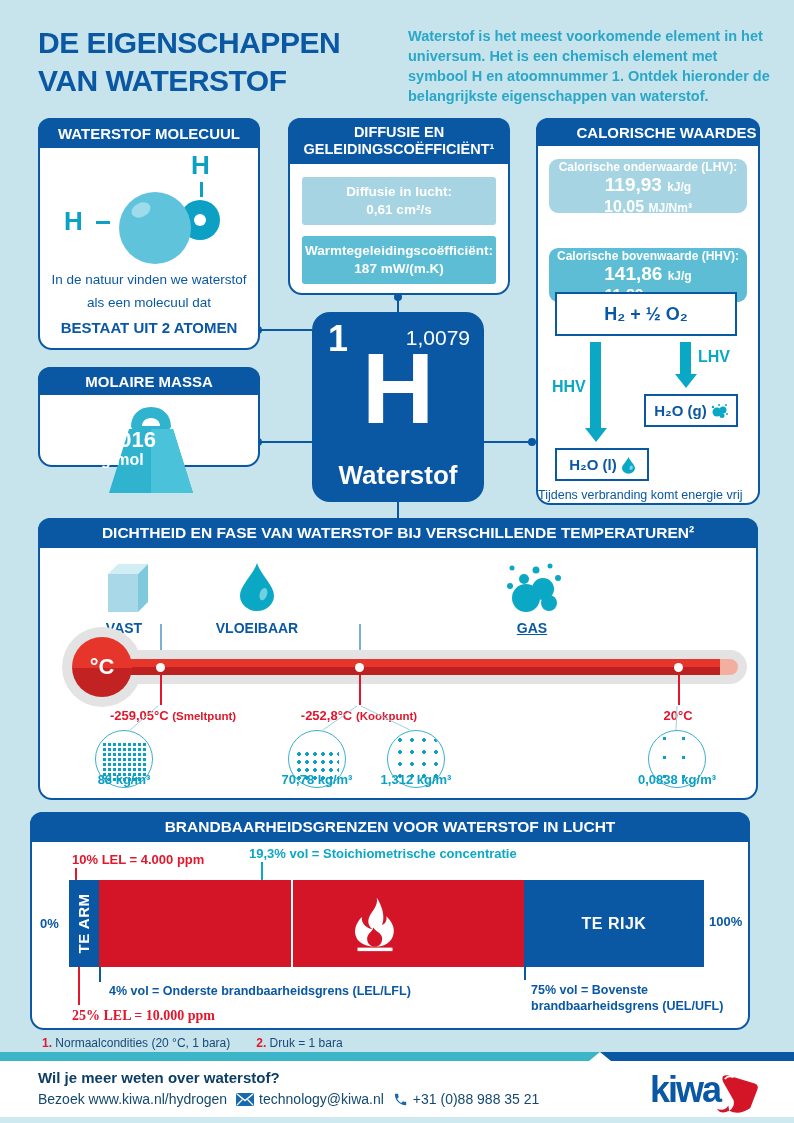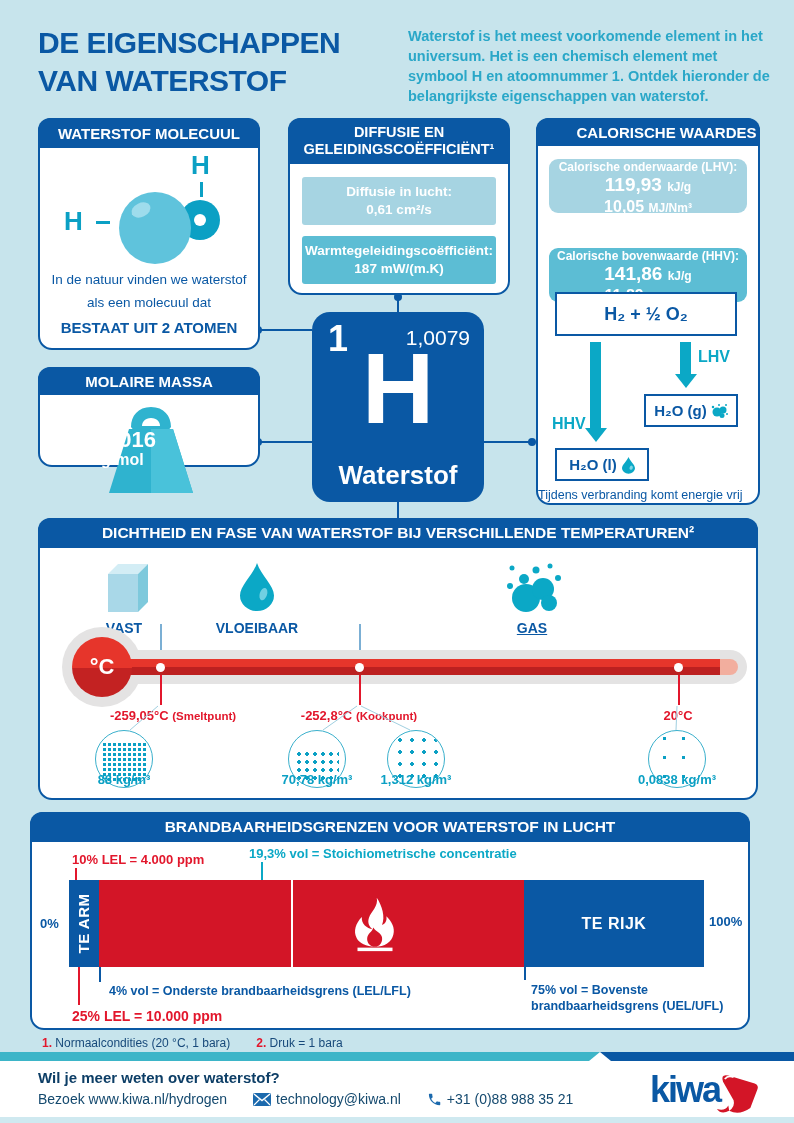--- a/index.html
+++ b/index.html
@@ -112,21 +112,21 @@
 
   
   .footnotes { left:42px; top:1036px; font-size:12px; color:#17497a; display:flex; gap:26px; }
   .footnotes b { color:#e2172c; }
   .stripe-teal { left:0; top:1052px; width:600px; height:9px; background:#3db5c8; }
   .stripe-blue { left:600px; top:1052px; width:194px; height:9px; background:#0a58a4; }
   .stripe-notch { left:589px; top:1052px; width:0; height:0; border-left:11px solid transparent;
     border-right:11px solid transparent; border-bottom:9px solid #fff; }
   .footer-white { left:0; top:1061px; width:794px; height:56px; background:#fff; }
   .footer-heading { left:38px; top:1069px; font-size:15px; font-weight:bold; color:#0d3e66; }
-  .footer-line { left:38px; top:1091px; display:flex; align-items:center; gap:26px; font-size:14px; color:#14496e; }
+  .footer-line { left:38px; top:1091px; display:flex; align-items:center; gap:9px; font-size:14px; color:#14496e; }
   .footer-line .item { display:flex; align-items:center; gap:5px; }
   .bottom-strip { left:0; top:1117px; width:794px; height:6px; background:#cfe9f0; }
   .kiwa-logo { left:650px; top:1070px; display:flex; align-items:flex-start; }
   .kiwa-text { font-size:36px; font-weight:bold; color:#0a58a4; letter-spacing:-2px; line-height:40px; }
 
   svg { display:block; }
 </style>
 </head>
 <body>
 
@@ -186,21 +186,21 @@
     </div>
     <div class="cal-pill medium pill" style="top:104px;height:54px;margin-top:24px;">
       <div class="lbl">Calorische bovenwaarde (HHV):</div>
       <div class="big"><span>141,86</span> <small>kJ/g</small></div>
       <div class="mid"><span>11,89</span> <small>MJ/Nm³</small></div>
     </div>
     <div class="eq-box" style="left:17px;top:172px;width:182px;height:44px;font-size:18px;">H₂ + ½ O₂</div>
 
     <div class="arrow-teal" style="left:52px;top:222px;width:11px;height:86px;"></div>
     <div class="arrow-head" style="left:47px;top:308px;"></div>
-    <div class="arrow-lbl" style="left:14px;top:258px;margin-top:37px;">HHV</div>
+    <div class="arrow-lbl" style="left:14px;top:258px;">HHV</div>
 
     <div class="arrow-teal" style="left:142px;top:222px;width:11px;height:32px;"></div>
     <div class="arrow-head" style="left:137px;top:254px;"></div>
     <div class="arrow-lbl" style="left:160px;top:228px;">LHV</div>
 
     <div class="eq-box" style="left:106px;top:274px;width:94px;height:33px;font-size:15px;gap:3px;">
       <span>H₂O (g)</span>
       <svg width="18" height="16" viewBox="0 0 36 32">
         <circle cx="14" cy="18" r="9" fill="#0ba8c6"></circle>
           <circle cx="26" cy="14" r="7" fill="#0ba8c6"></circle>
@@ -348,21 +348,21 @@
         </svg>
       </div>
       <div class="seg-rich">
         <span class="rich-txt">TE RIJK</span>
       </div>
     </div>
 
     <div class="tick-blue" style="left:67px;top:153px;height:15px;"></div>
     <div class="abs flam-lbl-blue" style="left:77px;top:170px;font-size:12.5px;">4% vol = Onderste brandbaarheidsgrens (LEL/LFL)</div>
     <div class="tick-red" style="left:46px;top:153px;height:38px;"></div>
-    <div class="abs flam-lbl-red" style="left:40px;top:194px;font-size:14px;">25% LEL = 10.000 ppm</div>
+    <div class="abs flam-lbl-red" style="left:40px;top:194px;font-size:14px;font-family:Liberation Serif, serif;">25% LEL = 10.000 ppm</div>
     <div class="tick-blue" style="left:492px;top:153px;height:13px;"></div>
     <div class="abs flam-lbl-blue" style="left:499px;top:168px;width:212px;font-size:12.5px;line-height:16px;">75% vol = Bovenste brandbaarheidsgrens (UEL/UFL)</div>
   </div>
 
   <div class="abs footnotes">
     <span><b>1.</b> <span>Normaalcondities (20 °C, 1 bara)</span></span>
     <span><b>2.</b> <span>Druk = 1 bara</span></span>
   </div>
 
   <div class="abs stripe-teal"></div>

